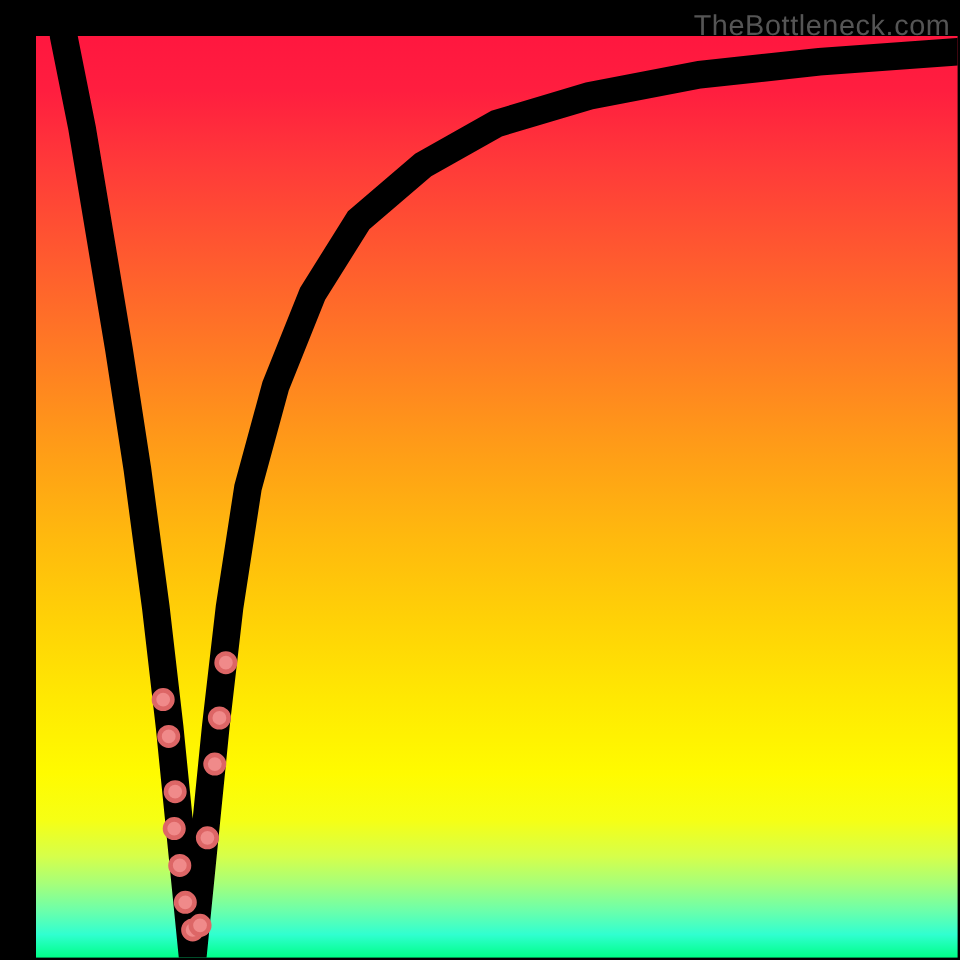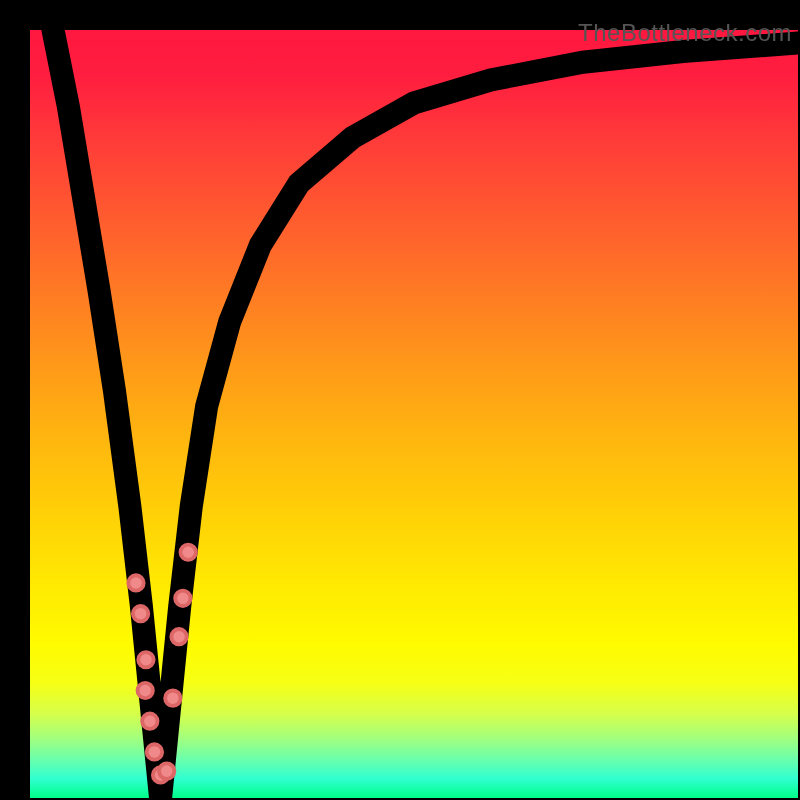--- a/index.html
+++ b/index.html
@@ -11,21 +11,21 @@
     position: relative;
   }
   .frame {
     width: 800px;
     height: 800px;
     background: #000;
     position: relative;
   }
   .watermark {
     position: absolute;
-    top: 19px;
+    top: 8px;
     right: 8px;
     color: #555;
     font-size: 24px;
     font-weight: 500;
     z-index: 5;
     letter-spacing: 0.5px;
   }
   .plot {
     position: absolute;
     left: 30px;

